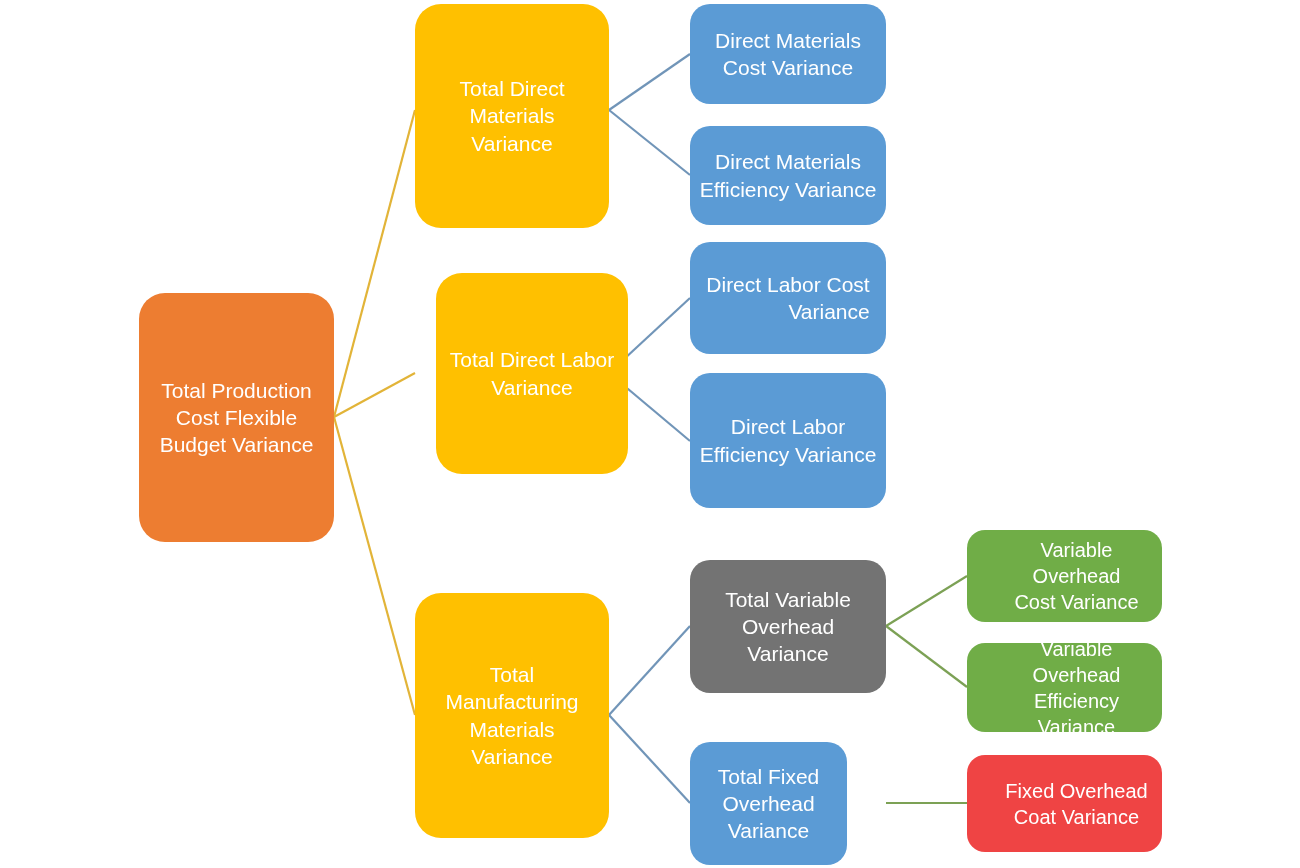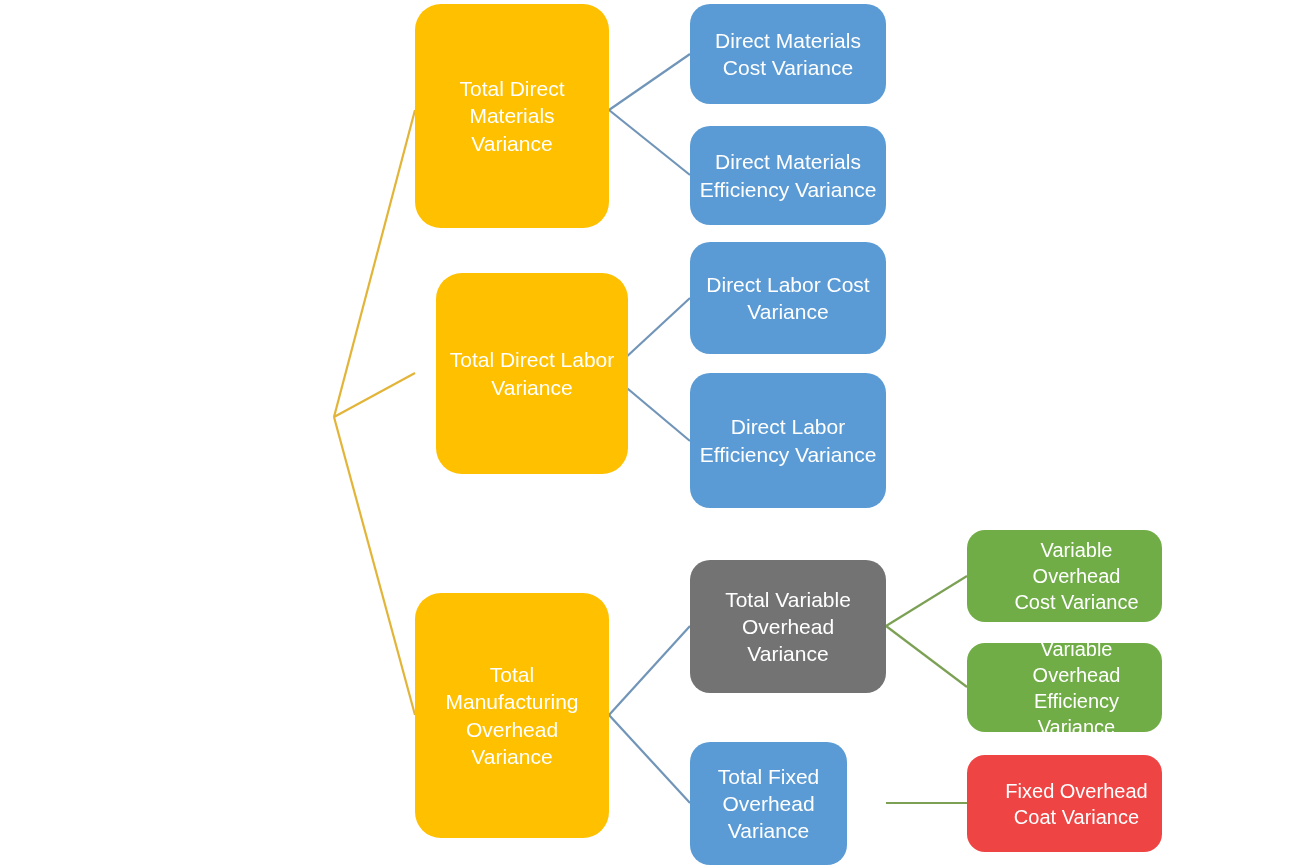--- a/index.html
+++ b/index.html
@@ -45,21 +45,21 @@
   
   #n-root { left: 139px; top: 293px; width: 195px; height: 249px; }
   
   #n-tdm  { left: 415px; top: 4px;   width: 194px; height: 224px; }
   #n-tdl  { left: 436px; top: 273px; width: 192px; height: 201px; }
   #n-tmo  { left: 415px; top: 593px; width: 194px; height: 245px; }
   
   .lvl3 { border-radius: 20px; }
   #n-dmc  { left: 690px; top: 4px;   width: 196px; height: 100px; }
   #n-dme  { left: 690px; top: 126px; width: 196px; height: 99px;  }
-  #n-dlc  { left: 690px; top: 242px; width: 196px; height: 112px; }
+  #n-dlc  { left: 690px; top: 242px; width: 196px; height: 112px; text-align: right; }
   #n-dle  { left: 690px; top: 373px; width: 196px; height: 135px; }
   #n-tvo  { left: 690px; top: 560px; width: 196px; height: 133px; }
   #n-tfo  { left: 690px; top: 742px; width: 157px; height: 123px; }
   
   .lvl4 { border-radius: 18px; font-size: 20px; padding-left: 28px; }
   #n-voc  { left: 967px; top: 530px; width: 195px; height: 92px; }
   #n-voe  { left: 967px; top: 643px; width: 195px; height: 89px; }
   #n-foc  { left: 967px; top: 755px; width: 195px; height: 97px; }
 </style>
 </head>
@@ -75,29 +75,32 @@
     <line x1="609" y1="110" x2="690" y2="175" stroke="#7195B8"></line>
     <line x1="609" y1="373" x2="690" y2="298" stroke="#7195B8"></line>
     <line x1="609" y1="373" x2="690" y2="441" stroke="#7195B8"></line>
     <line x1="609" y1="715" x2="690" y2="626" stroke="#7195B8"></line>
     <line x1="609" y1="715" x2="690" y2="803" stroke="#7195B8"></line>
     <line x1="886" y1="626" x2="967" y2="576" stroke="#7CA155"></line>
     <line x1="886" y1="626" x2="967" y2="687" stroke="#7CA155"></line>
     <line x1="886" y1="803" x2="967" y2="803" stroke="#7CA155"></line>
   </svg>
 
+  <div class="node" id="n-root" style="background-color: rgb(237, 125, 49);">Total Production
+Cost Flexible
+Budget Variance</div>
 
   <div class="node" id="n-tdm" style="background-color: rgb(255, 192, 0);">Total Direct
 Materials
 Variance</div>
   <div class="node" id="n-tdl" style="background-color: rgb(255, 192, 0);">Total Direct Labor
 Variance</div>
   <div class="node" id="n-tmo" style="background-color: rgb(255, 192, 0);">Total
 Manufacturing
-Overhead
+Materials
 Variance</div>
 
   <div class="node lvl3" id="n-dmc" style="background-color: rgb(91, 155, 213);">Direct Materials
 Cost Variance</div>
   <div class="node lvl3" id="n-dme" style="background-color: rgb(91, 155, 213);">Direct Materials
 Efficiency Variance</div>
   <div class="node lvl3" id="n-dlc" style="background-color: rgb(91, 155, 213);">Direct Labor Cost
 Variance</div>
   <div class="node lvl3" id="n-dle" style="background-color: rgb(91, 155, 213);">Direct Labor
 Efficiency Variance</div>

